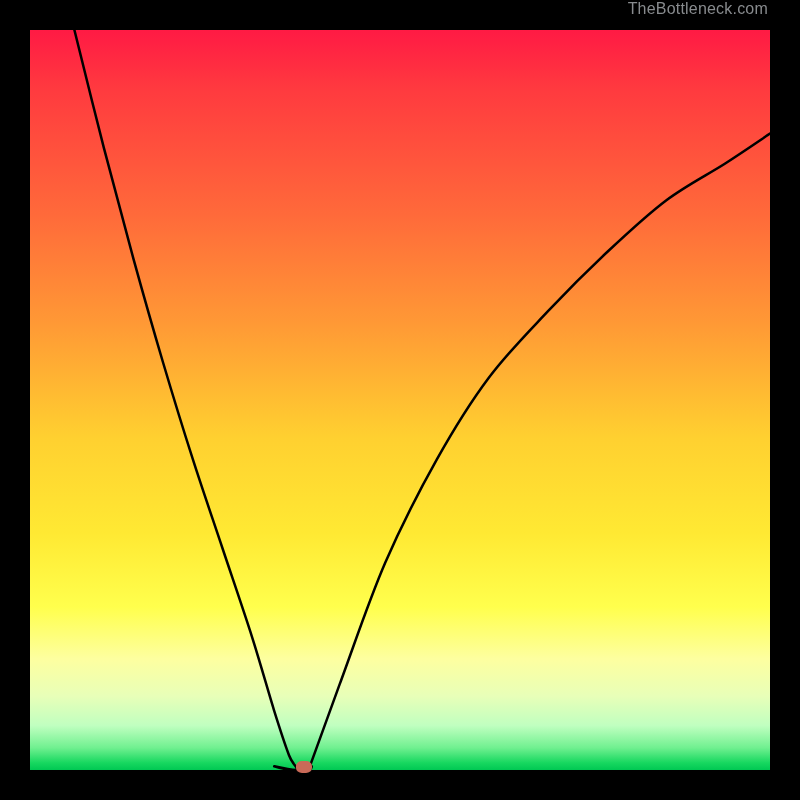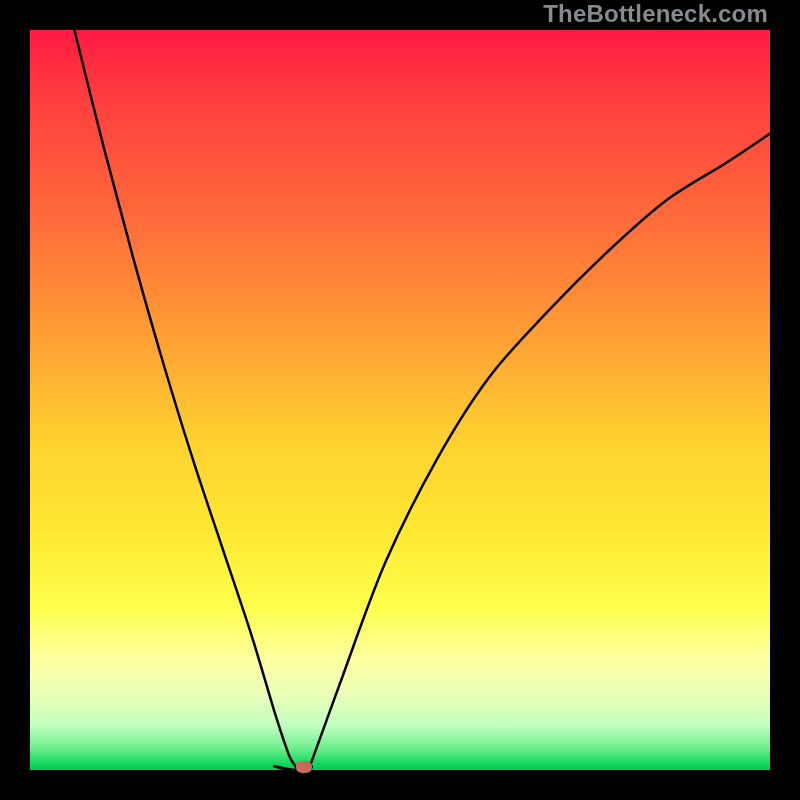--- a/index.html
+++ b/index.html
@@ -39,23 +39,23 @@
       #70f090 97%,
       #18d860 99%,
       #00c853 100%
     );
   }
   .watermark {
     position: absolute;
     top: 0px;
     right: 32px;
     color: #888b8e;
-    font-size: 24px;
+    font-size: 16px;
     letter-spacing: 0.2px;
-    font-weight: 700;
+    font-weight: 400;
     user-select: none;
   }
   svg.curve {
     position: absolute;
     left: 0;
     top: 0;
     width: 740px;
     height: 740px;
   }
   .dot {

